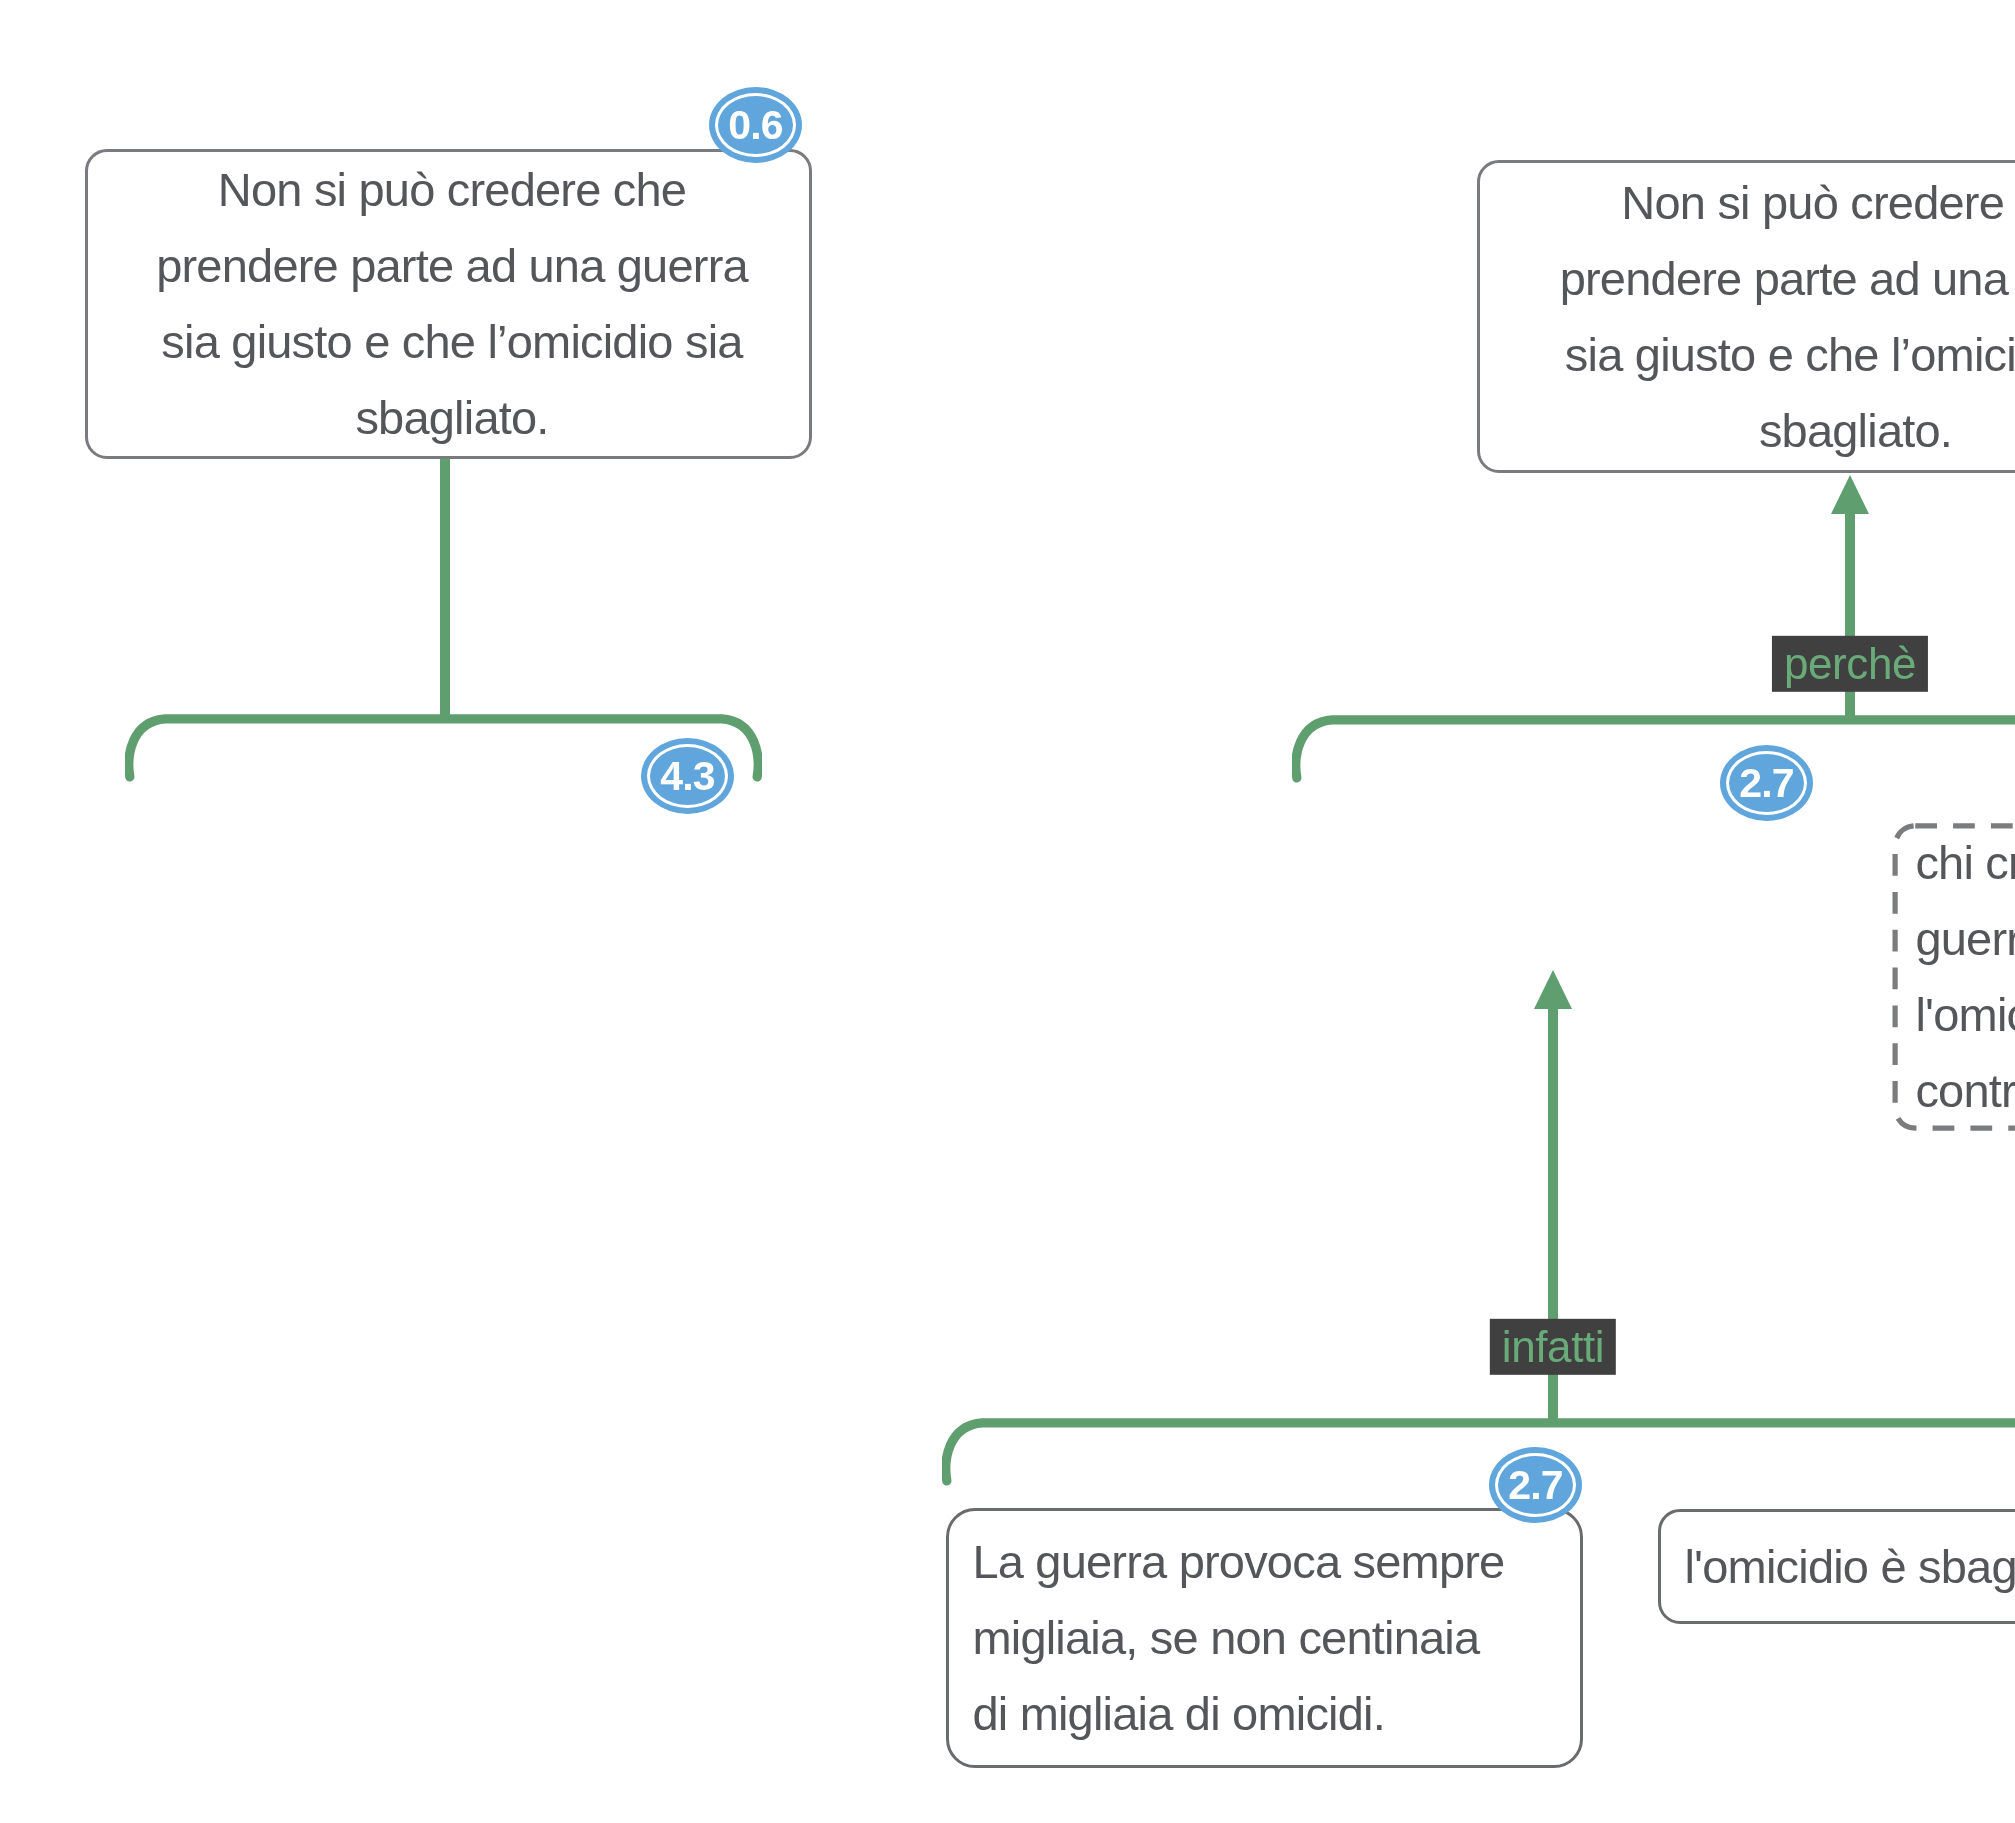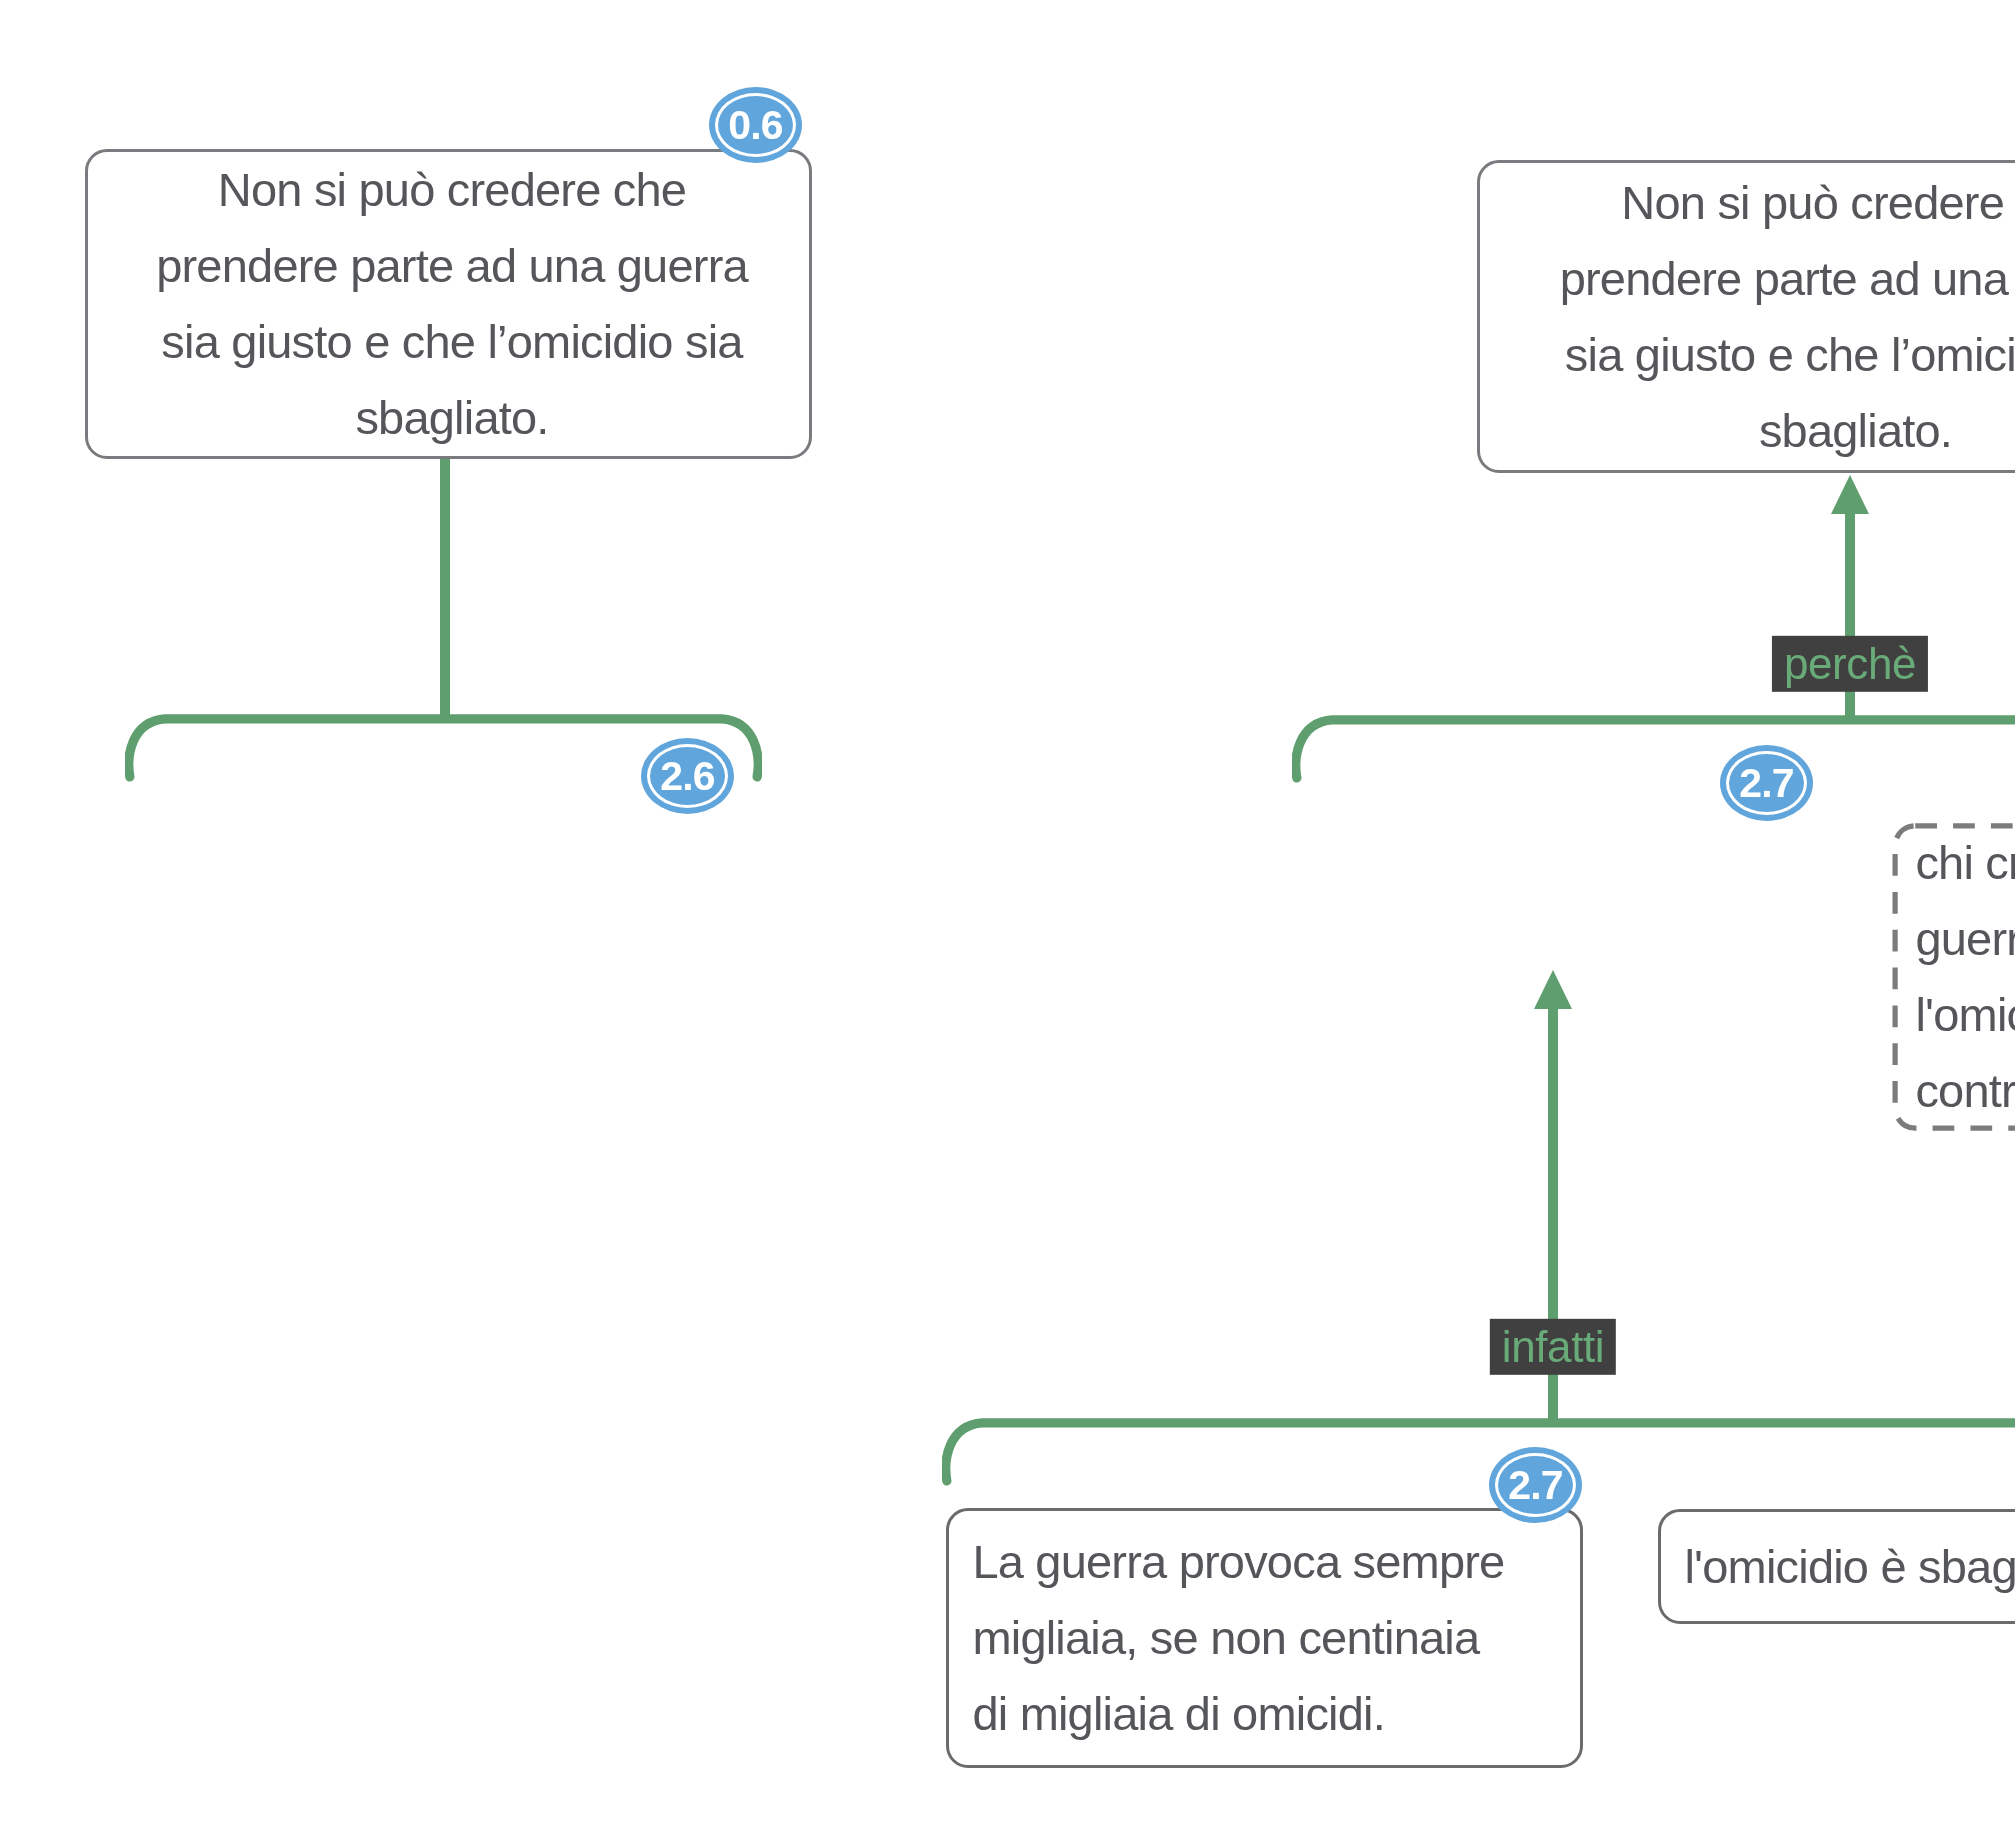--- a/index.html
+++ b/index.html
@@ -167,38 +167,38 @@
   </div>
 
   <div class="arrowhead" style="left:1534px; top:970px;"></div>
   <div class="shaft" style="left:1548px; top:1007px; height:416px;"></div>
   <div class="relation-label" style="left:1553px; top:1347px;">infatti</div>
 
   <svg class="brace" style="left:942px; top:1417px;" width="1225" height="69" viewBox="0 0 3040 170">
     <path d="M 12 158 C 3 106 16 20 100 14 L 2940 14 C 3024 20 3037 106 3028 158"></path>
   </svg>
 
-  <div class="box solid dark leftal" style="left:946px; top:1508px; width:637px; height:260px;">
+  <div class="box solid dark leftal" style="left:946px; top:1508px; width:637px; height:260px;border-radius:29px;">
     <div class="box-text">La guerra provoca sempre
 migliaia, se non centinaia
 di migliaia di omicidi.</div>
   </div>
 
   <div class="box solid dark leftal" style="left:1658px; top:1509px; width:500px; height:115px;">
     <div class="box-text">l'omicidio è sbagliato</div>
   </div>
 
   <div class="badge" style="left:709px; top:87px;">
     <div class="badge-ring"></div>
     <div class="badge-label">0.6</div>
   </div>
 
   <div class="badge" style="left:641px; top:738px;">
     <div class="badge-ring"></div>
-    <div class="badge-label">2.6</div>
+    <div class="badge-label">4.3</div>
   </div>
   <div class="badge" style="left:1720px; top:745px;">
     <div class="badge-ring"></div>
     <div class="badge-label">2.7</div>
   </div>
 
   <div class="badge" style="left:1489px; top:1447px;">
     <div class="badge-ring"></div>
     <div class="badge-label">2.7</div>
   </div>

